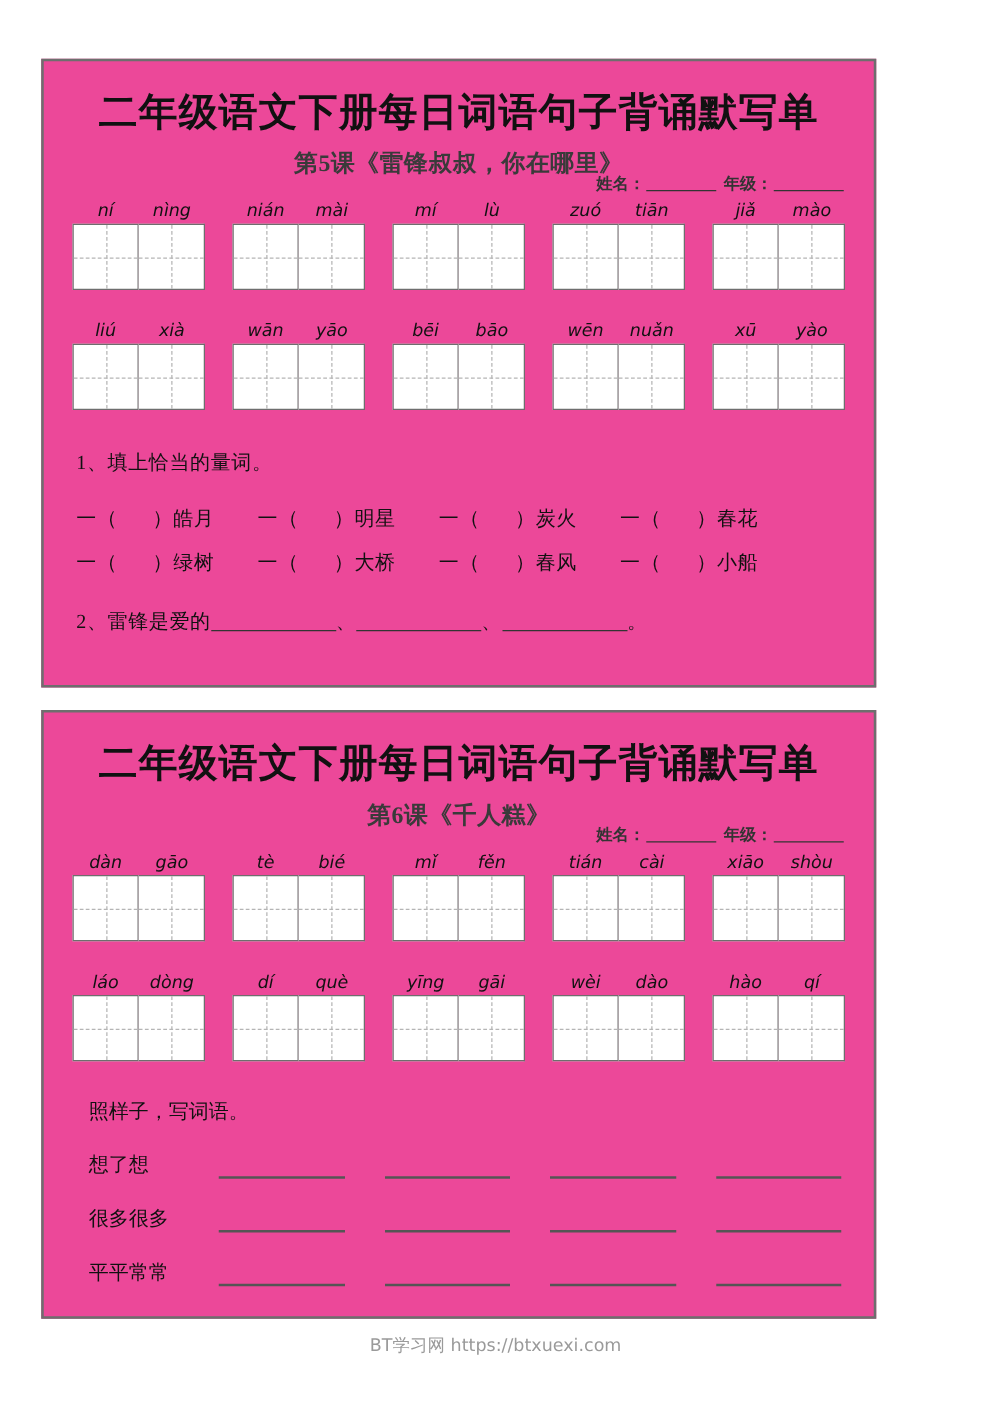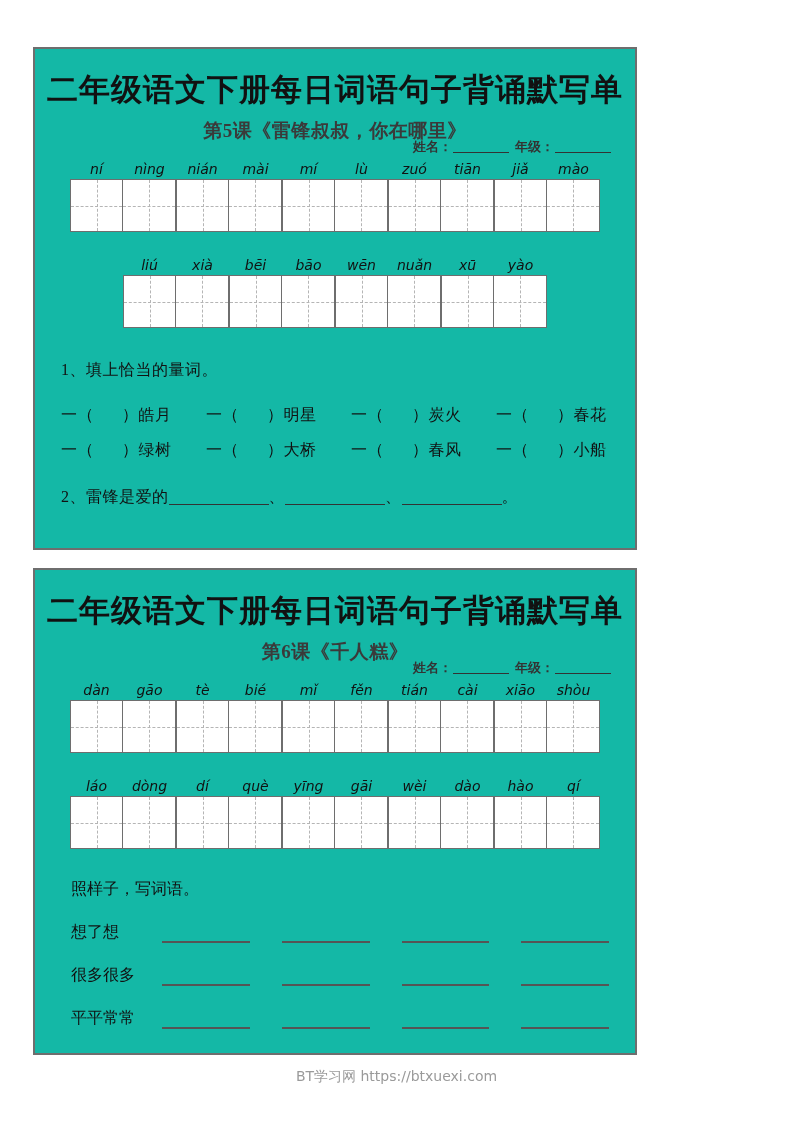--- a/index.html
+++ b/index.html
@@ -20,23 +20,23 @@
     position: absolute;
     left: 0; top: 0;
     width: 793px;
     height: 1122px;
   }
 
   
   .sheet {
     position: absolute;
     left: 33px;
-    width: 604px;
+    width: 668px;
     border: 2.5px solid #6e6e6e;
-    background: #14b8a6;
+    background: #ec4899;
     box-sizing: border-box;
   }
   #sheet-1 { top: 47px;  height: 503px; }
   #sheet-2 { top: 568px; height: 487px; }
 
   
   .main-title {
     text-align: center;
     font-family: "Liberation Serif", "DejaVu Serif", serif;
     font-weight: bold;
@@ -77,20 +77,21 @@
     height: 12px;
     vertical-align: -2px;
     margin: 0 6px 0 1px;
   }
 
   
   .grid-row {
     display: flex;
     justify-content: center;
     align-items: flex-start;
+    gap: 22px;
     margin-top: 12px;
   }
   .word-group {
     display: flex;
     flex-direction: column;
     align-items: center;
   }
   .pinyin-pair {
     display: flex;
     width: 100%;
@@ -276,20 +277,30 @@
           <div class="pinyin">liú</div>
           <div class="pinyin">xià</div>
         </div>
         <div class="cells">
           <div class="tzg"></div>
           <div class="tzg"></div>
         </div>
       </div>
       <div class="word-group">
         <div class="pinyin-pair">
+          <div class="pinyin">wān</div>
+          <div class="pinyin">yāo</div>
+        </div>
+        <div class="cells">
+          <div class="tzg"></div>
+          <div class="tzg"></div>
+        </div>
+      </div>
+      <div class="word-group">
+        <div class="pinyin-pair">
           <div class="pinyin">bēi</div>
           <div class="pinyin">bāo</div>
         </div>
         <div class="cells">
           <div class="tzg"></div>
           <div class="tzg"></div>
         </div>
       </div>
       <div class="word-group">
         <div class="pinyin-pair">

